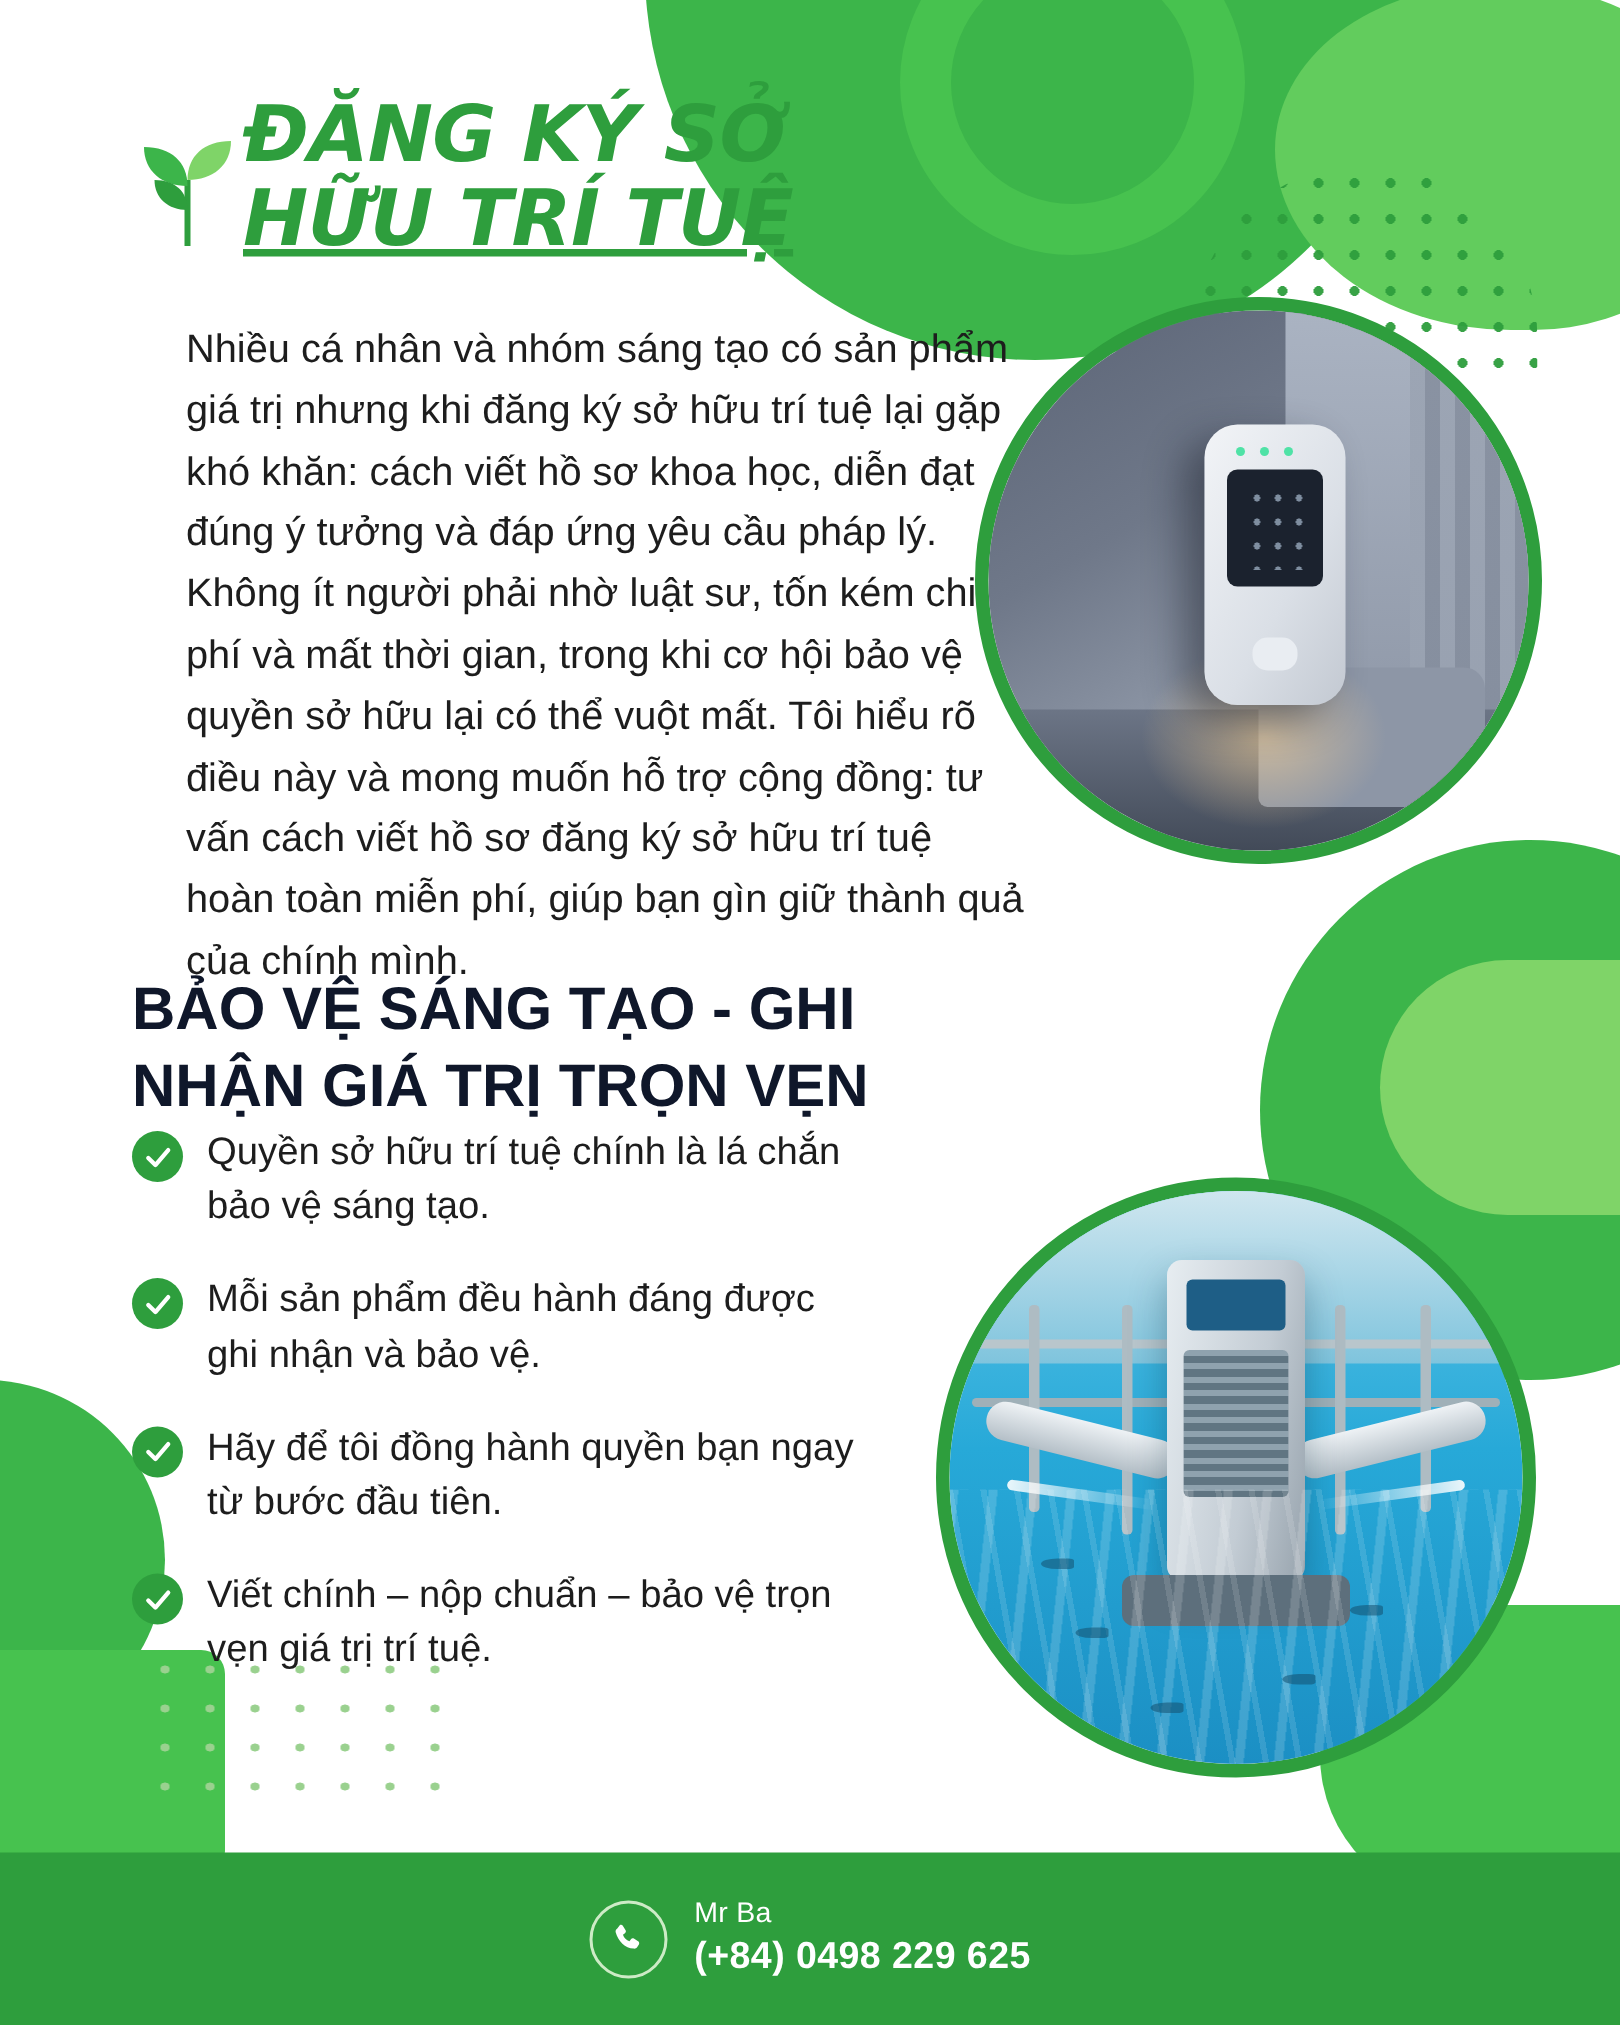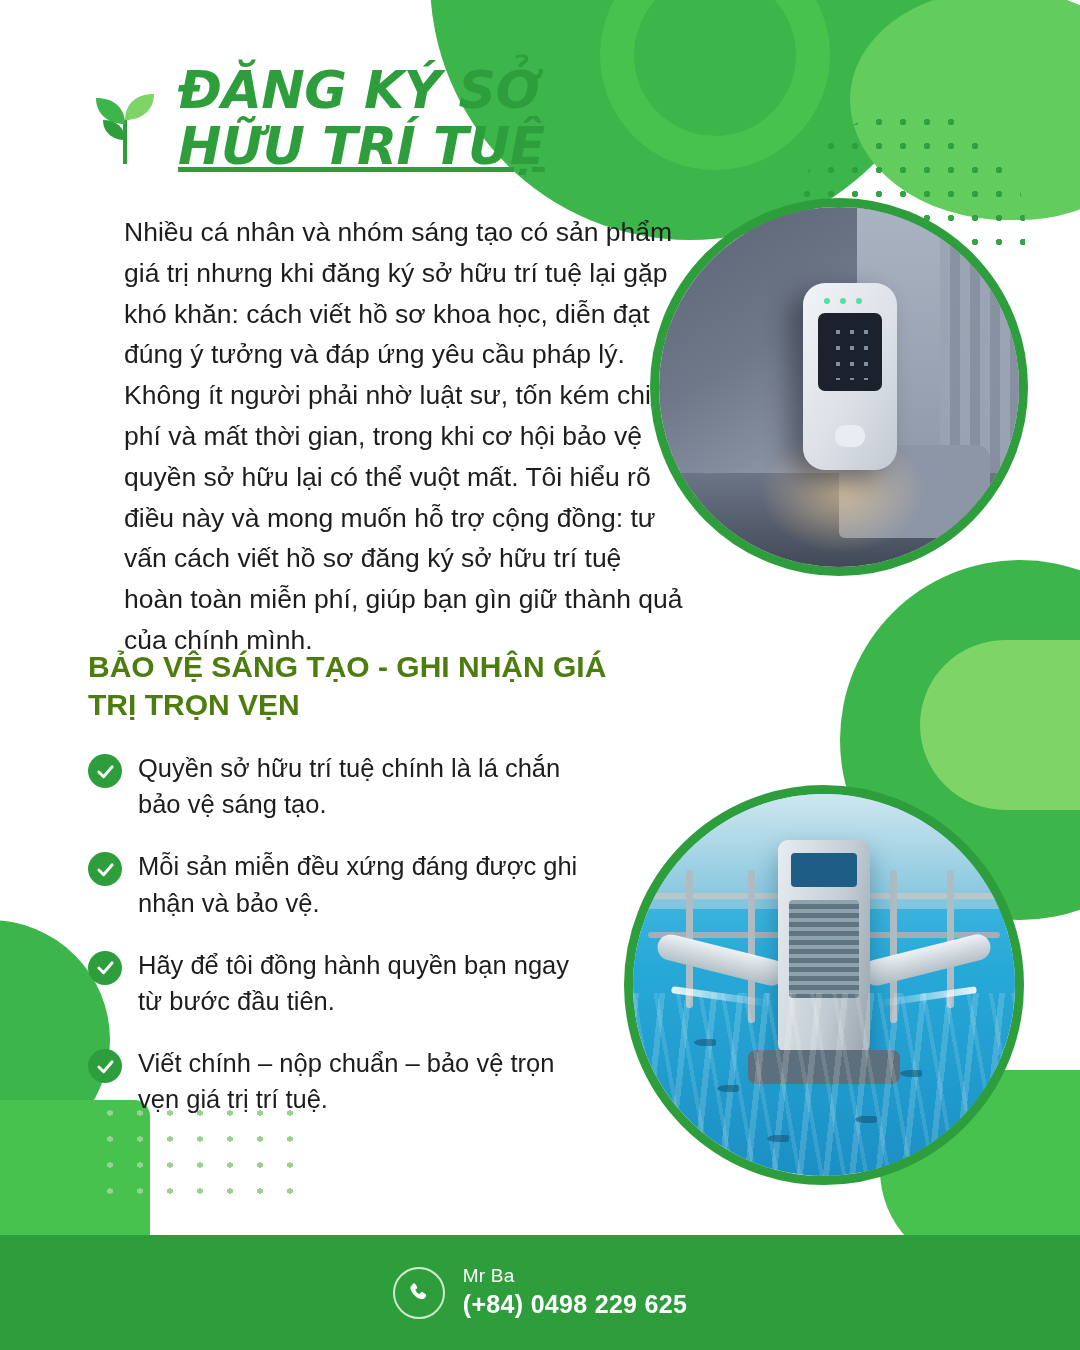--- a/index.html
+++ b/index.html
@@ -107,21 +107,20 @@
   .footer-text { color: #ffffff; line-height: 1.35; }
   .footer-name { font-size: 19px; font-weight: 400; letter-spacing: .2px; }
   .footer-number { font-size: 25px; font-weight: bold; letter-spacing: .3px; }
 
   
   .header {
     position: absolute;
     top: 62px; left: 88px;
     display: flex;
     align-items: flex-start;
-    gap: 16px;
     z-index: 5;
   }
   .leaf-icon { width: 74px; height: 86px; margin-top: 18px; flex: none; }
   .title {
     font-family: "DejaVu Sans", sans-serif;
     font-weight: bold;
     font-style: italic;
     font-size: 52px;
     line-height: 1.08;
     color: #2e9e3d;
@@ -140,24 +139,24 @@
     color: #1d1d1d;
     z-index: 5;
     margin-left: 36px;
   }
 
   
   .subheading {
     position: absolute;
     top: 648px; left: 88px;
     width: 560px;
-    font-size: 30px;
+    font-size: 40px;
     font-weight: bold;
     line-height: 1.28;
-    color: #4d7c0f;
+    color: #0f172a;
     text-transform: uppercase;
     z-index: 5;
   }
 
   
   .benefits {
     position: absolute;
     top: 750px; left: 88px;
     width: 490px;
     z-index: 5;
@@ -359,21 +358,21 @@
           </svg>
       </span>
       <span class="benefit-text">Quyền sở hữu trí tuệ chính là lá chắn bảo vệ sáng tạo.</span>
     </div>
     <div class="benefit">
       <span class="check">
         <svg viewBox="0 0 20 20" aria-hidden="true">
             <path d="M3 10.5 L8 15.5 L17 5" stroke="#ffffff" stroke-width="3" fill="none" stroke-linecap="round" stroke-linejoin="round"></path>
           </svg>
       </span>
-      <span class="benefit-text">Mỗi sản miễn đều xứng đáng được ghi nhận và bảo vệ.</span>
+      <span class="benefit-text">Mỗi sản phẩm đều hành đáng được ghi nhận và bảo vệ.</span>
     </div>
     <div class="benefit">
       <span class="check">
         <svg viewBox="0 0 20 20" aria-hidden="true">
             <path d="M3 10.5 L8 15.5 L17 5" stroke="#ffffff" stroke-width="3" fill="none" stroke-linecap="round" stroke-linejoin="round"></path>
           </svg>
       </span>
       <span class="benefit-text">Hãy để tôi đồng hành quyền bạn ngay từ bước đầu tiên.</span>
     </div>
     <div class="benefit">

